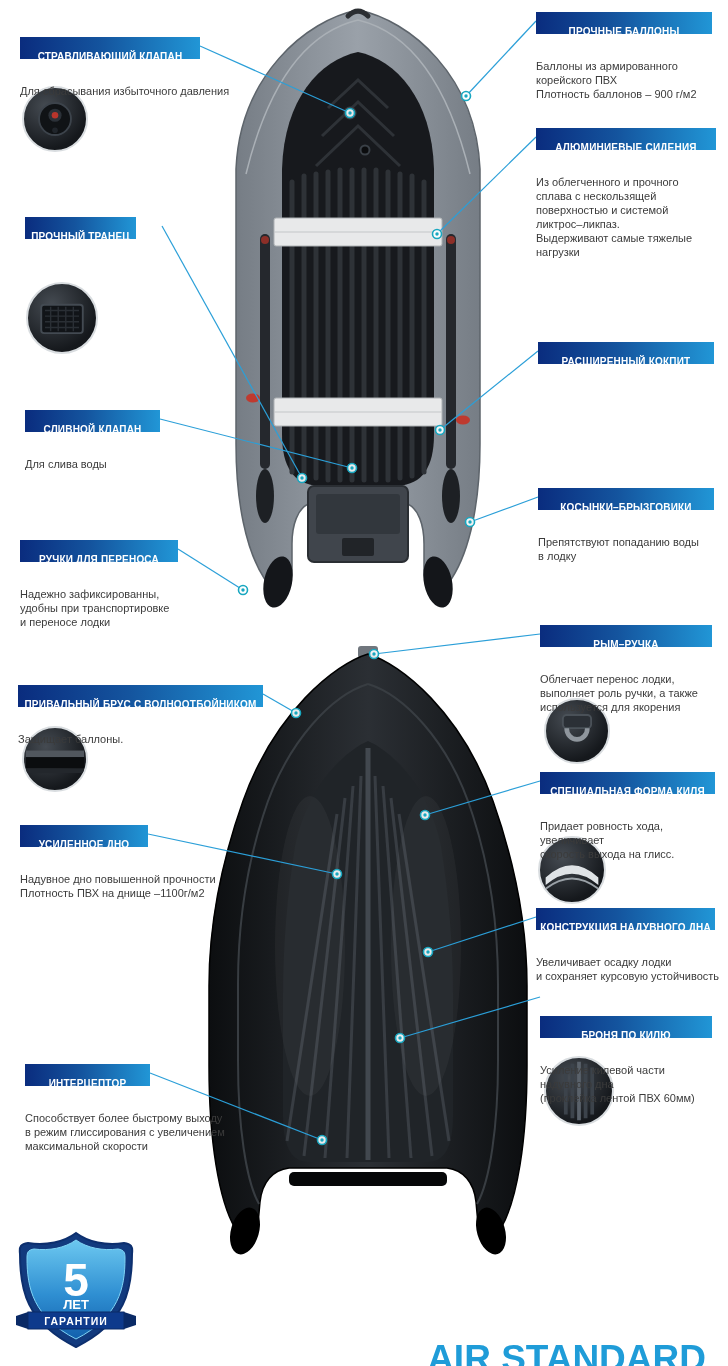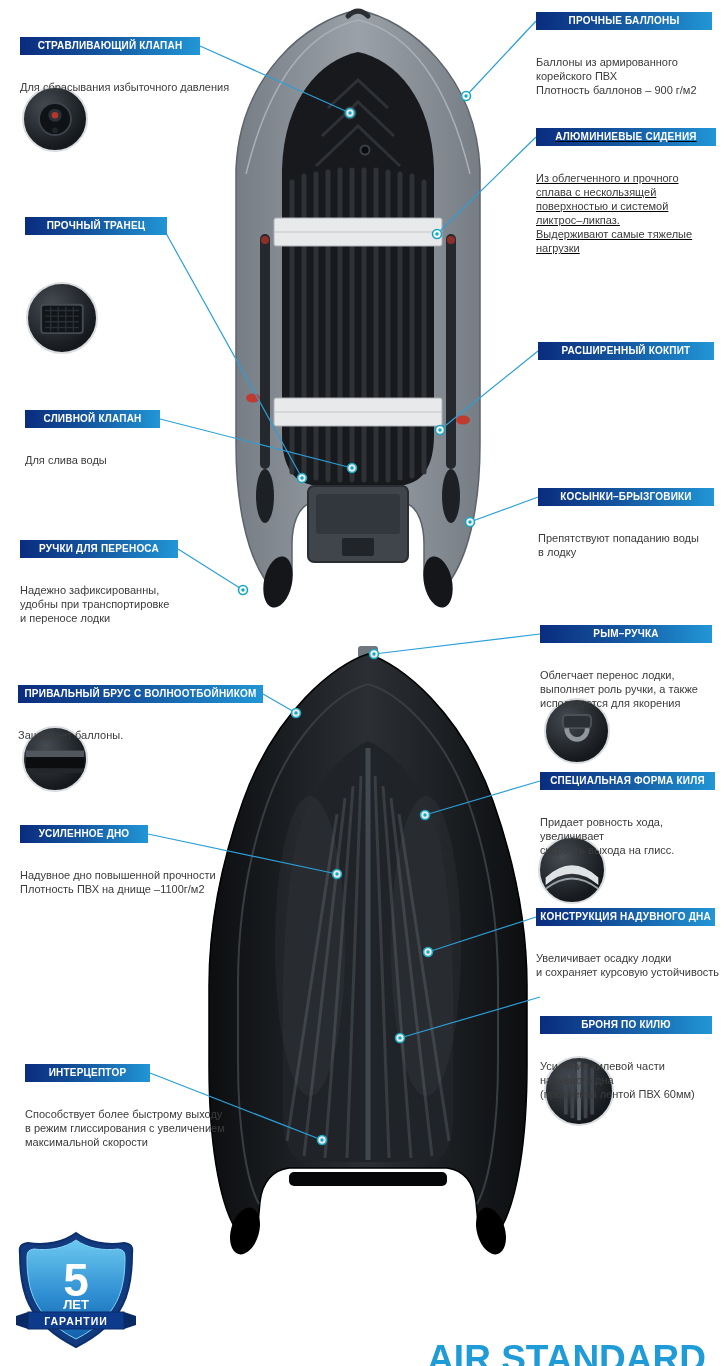--- a/index.html
+++ b/index.html
@@ -5,21 +5,21 @@
   * { margin:0; padding:0; box-sizing:border-box; }
   html,body { background:#ffffff; }
   body {
     width:728px; height:1366px; position:relative; overflow:hidden;
     font-family:"Liberation Sans", sans-serif;
   }
   .illus { position:absolute; z-index:1; }
   #connectors { position:absolute; left:0; top:0; z-index:5; pointer-events:none; }
   .callout { position:absolute; z-index:6; }
   .label-bar {
-    height:18px; line-height:18px; text-align:center; padding:0 4px;
+    height:18px; line-height:18px; text-align:center; padding:11px 4px;
     color:#ffffff; font-size:10px; font-weight:700; letter-spacing:.2px; white-space:nowrap;
     background:linear-gradient(90deg,#0a2c7e 0%, #14549e 45%, #2196d6 100%);
   }
   .desc {
     margin-top:25px; font-size:11px; color:#3b3b3b; line-height:1.28; white-space:pre-line;
   }
   .photo-circle {
     position:absolute; border-radius:50%; border:2px solid #d9dde0; overflow:hidden; z-index:4;
     background:radial-gradient(circle at 35% 30%, #454b52, #15181c 72%);
   }
@@ -217,21 +217,21 @@
 <div class="photo-circle" style="left:22px; top:86px; width:66px; height:66px;">
   <svg viewBox="0 0 66 66">
     <circle cx="33" cy="33" r="17" fill="#101316" stroke="#3c434b" stroke-width="2"></circle>
     <circle cx="33" cy="29" r="7" fill="#2b3138"></circle>
     <circle cx="33" cy="29" r="3.5" fill="#b8352c"></circle>
     <circle cx="33" cy="45" r="3" fill="#20252b"></circle>
   </svg>
 </div>
 
 <div class="callout" style="left:25px; top:217px;">
-  <div class="label-bar" style="width:142px">ПРОЧНЫЙ ТРАНЕЦ</div>
+  <div class="label-bar" style="width:111px">ПРОЧНЫЙ ТРАНЕЦ</div>
 </div>
 <div class="photo-circle" style="left:26px; top:282px; width:72px; height:72px;">
   <svg viewBox="0 0 72 72">
     <rect x="14" y="22" width="44" height="30" rx="3" fill="#111418" stroke="#434a52" stroke-width="2"></rect>
     <path d="M18,28h36 M18,34h36 M18,40h36 M18,46h36" stroke="#2a2f35" stroke-width="1.5"></path>
     <path d="M24,24v26 M32,24v26 M40,24v26 M48,24v26" stroke="#2a2f35" stroke-width="1.5"></path>
   </svg>
 </div>
 
 <div class="callout" style="left:25px; top:410px;">
@@ -246,21 +246,21 @@
 и переносе лодки</div>
 </div>
 
 <div class="callout" style="left:536px; top:12px;">
   <div class="label-bar" style="width:176px">ПРОЧНЫЕ БАЛЛОНЫ</div>
   <div class="desc" style="width:180px">Баллоны из армированного
 корейского ПВХ
 Плотность баллонов – 900 г/м2</div>
 </div>
 
-<div class="callout" style="left:536px; top:128px;text-decoration:underline;">
+<div class="callout" style="left:536px; top:128px;">
   <div class="label-bar" style="width:180px">АЛЮМИНИЕВЫЕ СИДЕНИЯ</div>
   <div class="desc" style="width:185px">Из облегченного и прочного
 сплава с нескользящей
 поверхностью и системой
 ликтрос–ликпаз.
 Выдерживают самые тяжелые
 нагрузки</div>
 </div>
 
 <div class="callout" style="left:538px; top:342px;">

